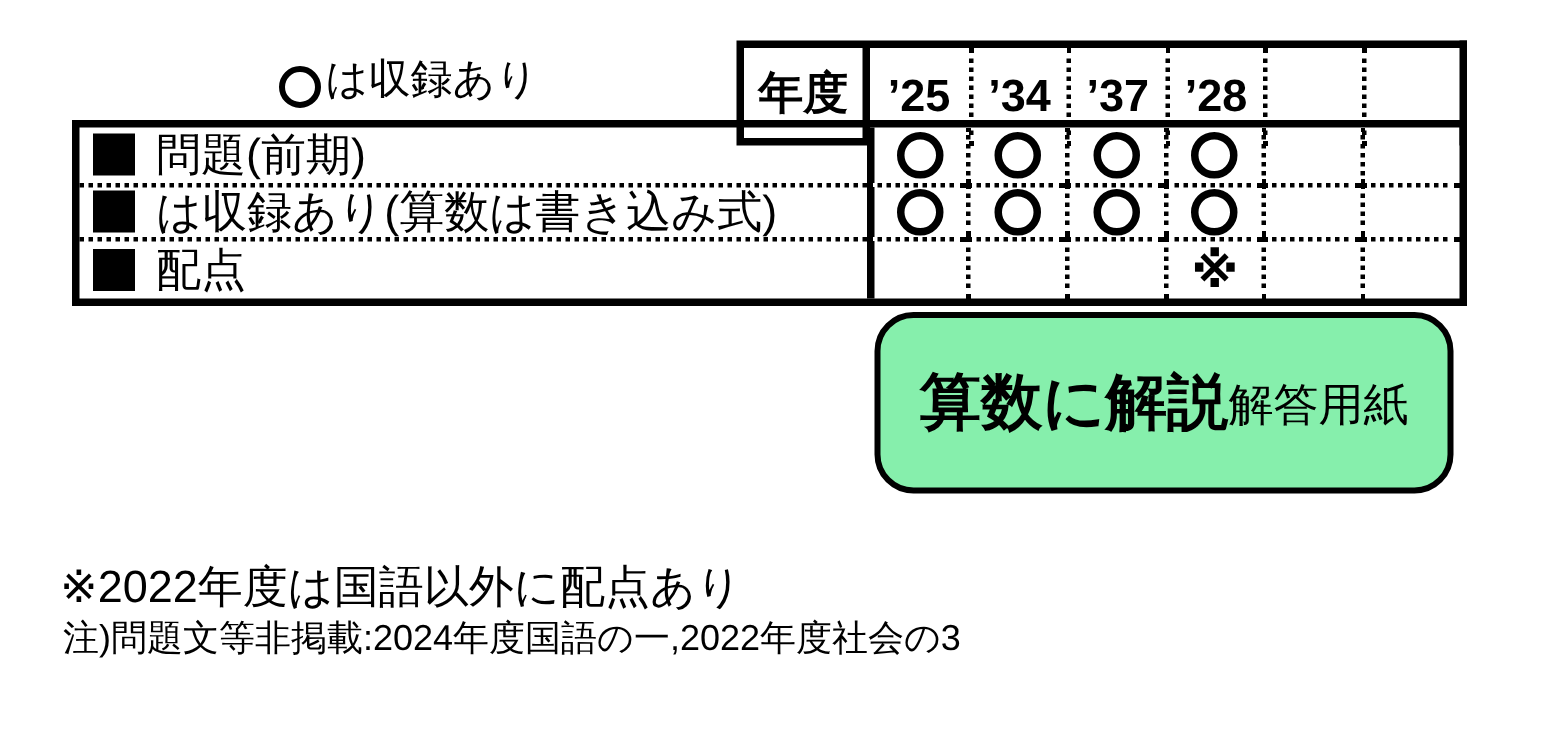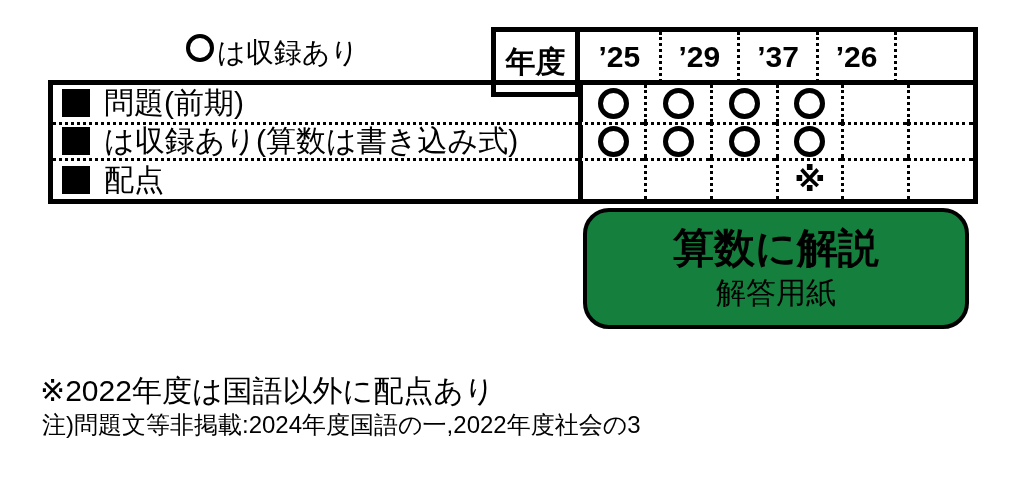--- a/index.html
+++ b/index.html
@@ -4,46 +4,46 @@
 <style>
   html,body{margin:0;padding:0;}
   body{
     width:1028px;height:498px;background:#ffffff;
     font-family:"Liberation Sans","DejaVu Sans",sans-serif;
     color:#000;
   }
   .page{position:relative;width:1028px;height:498px;background:#fff;overflow:hidden;}
 
   
-  .legend{position:absolute;left:186px;top:34px;display:flex;align-items:flex-start;font-size:28px;font-weight:400;}
+  .legend{position:absolute;left:186px;top:34px;display:flex;align-items:flex-end;font-size:28px;font-weight:400;}
   .legend .ring-lg{width:20px;height:20px;border:4px solid #000;border-radius:50%;margin-right:3px;flex:0 0 auto;}
 
   
   .year-strip{position:absolute;left:491px;top:27px;width:487px;height:70px;display:flex;}
   .nendo-cell{width:89px;box-sizing:border-box;border:5px solid #000;display:flex;align-items:center;justify-content:center;
     font-size:30px;font-weight:600;background:#fff;}
   .year-cols{flex:1;box-sizing:border-box;border-top:5px solid #000;border-right:5px solid #000;
-    display:grid;grid-template-columns:repeat(5,1fr);}
+    display:grid;grid-template-columns:repeat(6,1fr);}
   .year-cell{display:flex;align-items:center;justify-content:center;font-size:30px;font-weight:600;border-left:3px dotted #000;}
   .year-cell.first{border-left:none;}
 
   
   .main-table{position:absolute;left:48px;top:80px;width:930px;height:124px;box-sizing:border-box;
     border:5px solid #000;display:grid;grid-template-columns:525px repeat(6,1fr);grid-template-rows:repeat(3,1fr);}
   .lbl{display:flex;align-items:center;padding-left:9px;font-size:30px;font-weight:400;white-space:nowrap;overflow:hidden;}
   .sq{width:28px;height:28px;background:#000;margin-right:14px;flex:0 0 auto;}
   .dc{display:flex;align-items:center;justify-content:center;font-size:32px;font-weight:700;}
   .dc{border-left:3px dotted #000;}
   .dc.c1{border-left:5px solid #000;}
   .rt{border-top:3px dotted #000;}
   .ring{width:21px;height:21px;border:5px solid #000;border-radius:50%;}
 
   
   .callout{position:absolute;left:583px;top:208px;width:386px;height:121px;box-sizing:border-box;
-    border:4px solid #000;border-radius:26px;display:flex;flex-direction:column;align-items:center;justify-content:center;background:#15803d;}
+    border:4px solid #000;border-radius:26px;display:flex;flex-direction:row;align-items:center;justify-content:center;background:#86efac;}
   .callout .l1{font-size:41px;font-weight:700;line-height:1.1;}
   .callout .l2{font-size:30px;font-weight:400;line-height:1.2;margin-top:4px;}
 
   
   .note1{position:absolute;left:40px;top:371px;font-size:30px;font-weight:400;white-space:nowrap;}
   .note2{position:absolute;left:42px;top:409px;font-size:24px;font-weight:400;white-space:nowrap;}
 </style>
 </head>
 <body>
 
@@ -51,23 +51,23 @@
 
   <div class="legend">
     <span class="ring-lg"></span>
     <span>は収録あり</span>
   </div>
 
   <div class="year-strip">
     <div class="nendo-cell">年度</div>
     <div class="year-cols">
       <div class="year-cell first">’25</div>
-      <div class="year-cell">’29</div>
+      <div class="year-cell">’34</div>
       <div class="year-cell">’37</div>
-      <div class="year-cell">’26</div>
+      <div class="year-cell">’28</div>
       <div class="year-cell"></div>
       <div class="year-cell"></div>
     </div>
   </div>
 
   <div class="main-table">
 
     <div class="lbl">
       <span class="sq"></span>
       <span>問題(前期)</span>

